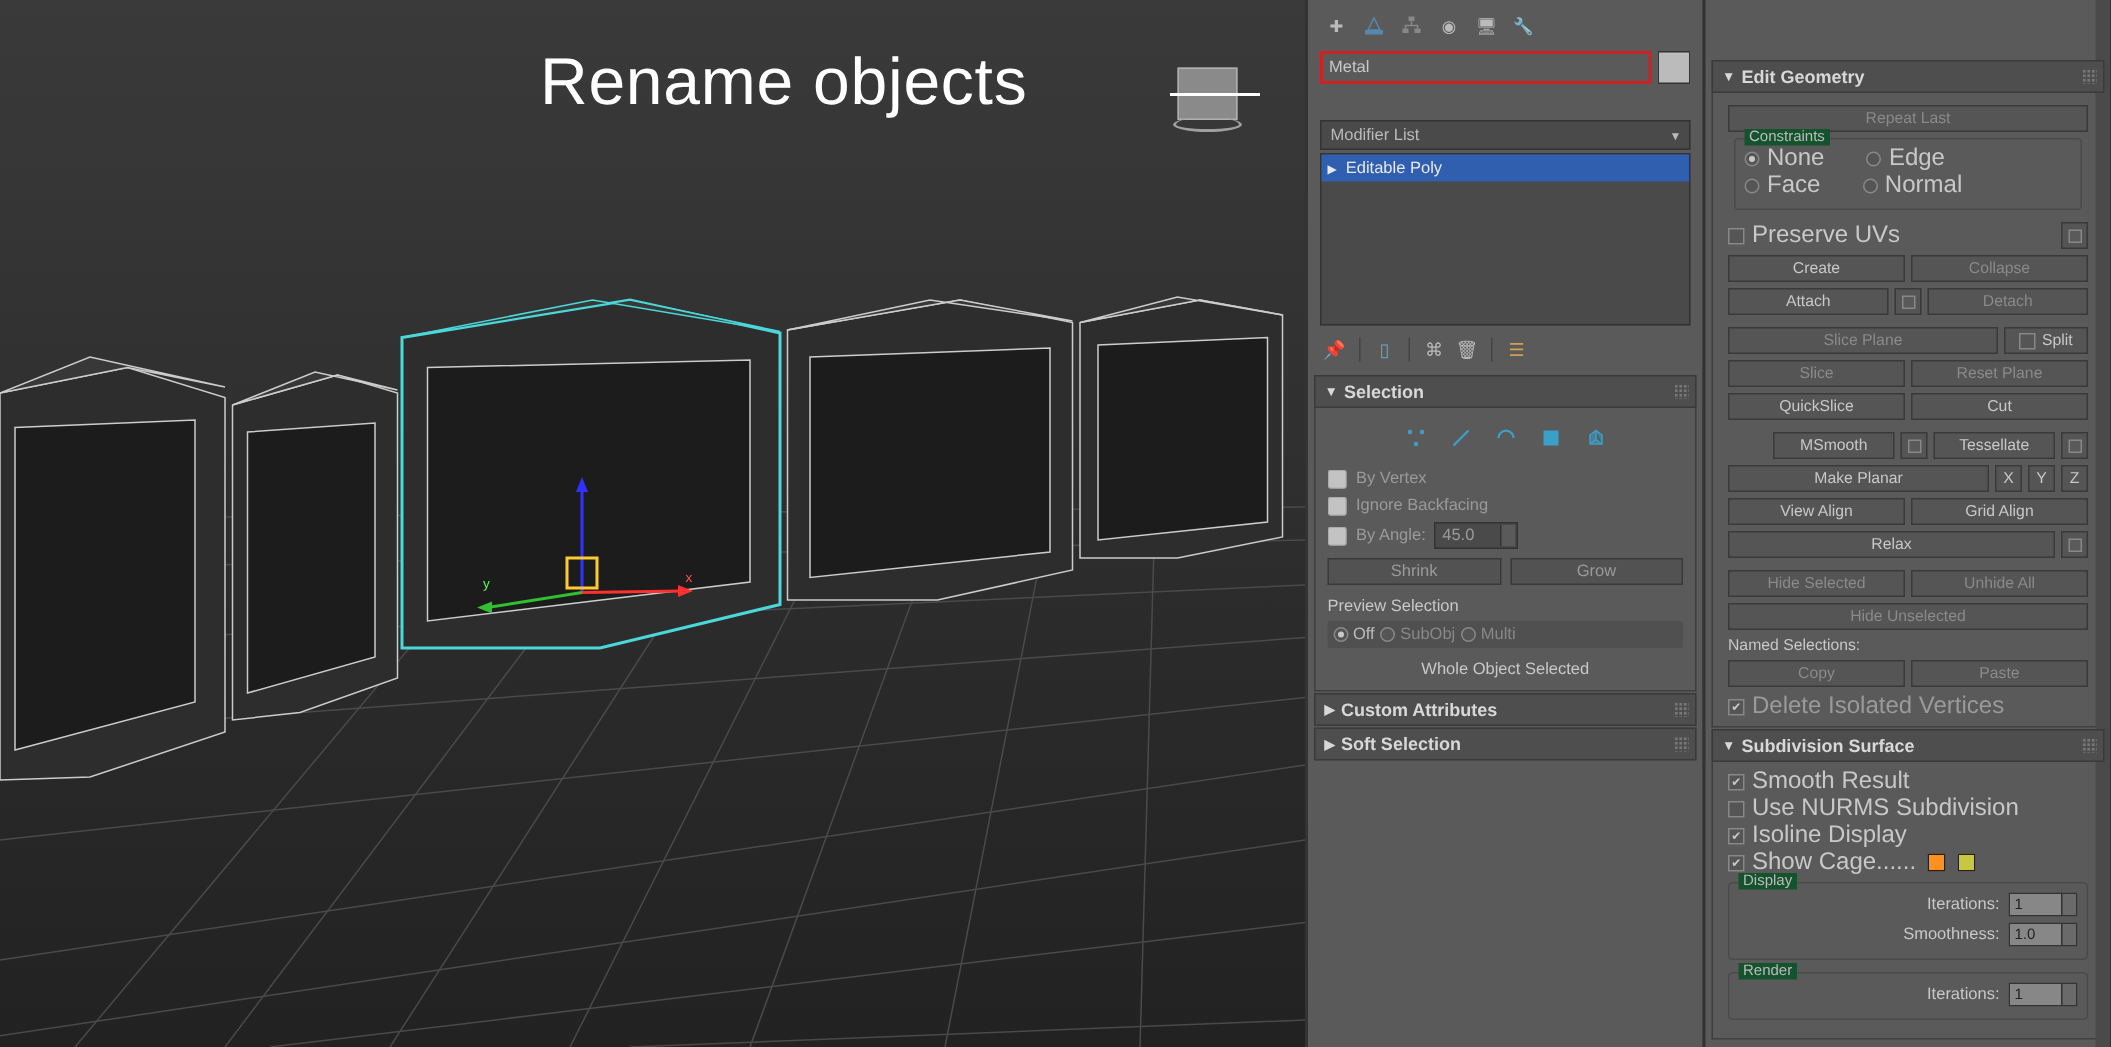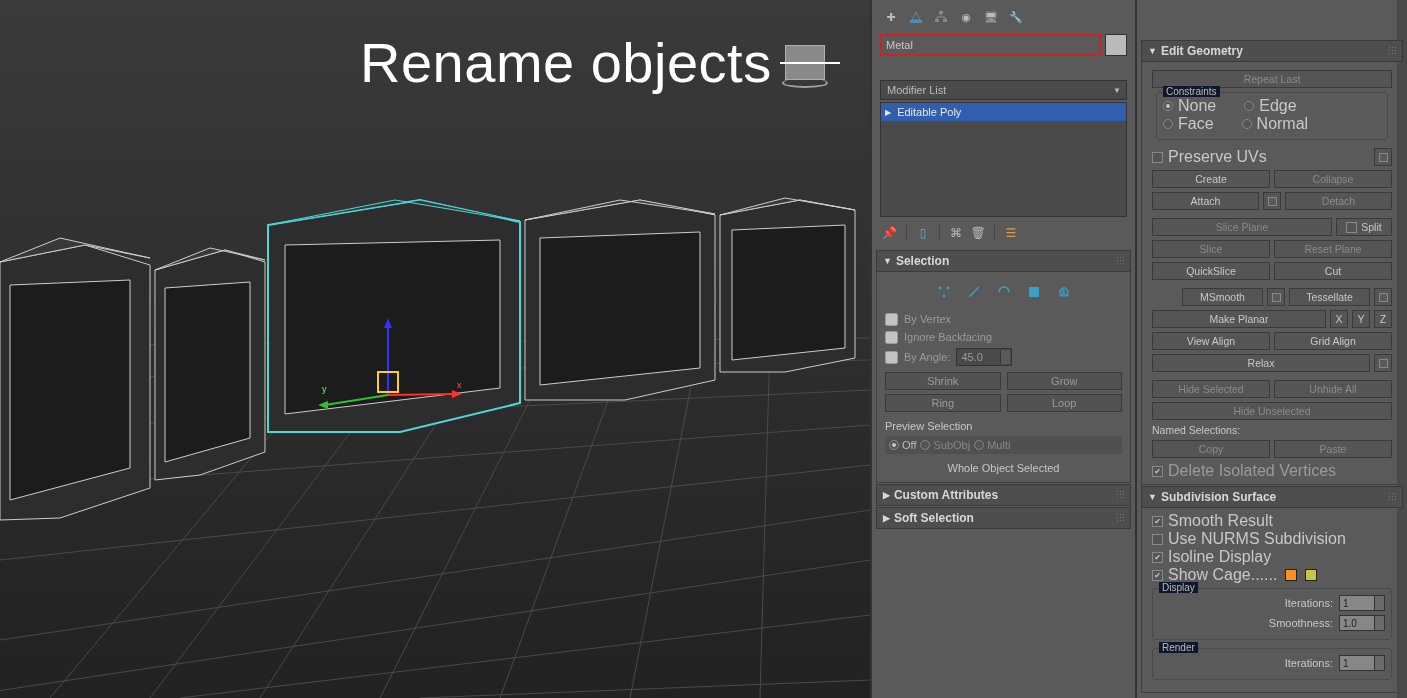--- a/index.html
+++ b/index.html
@@ -1,18 +1,18 @@
 <!DOCTYPE html>
 <html><head>
 <meta charset="utf-8">
 <style>
   * { box-sizing: border-box; margin: 0; padding: 0; font-family: Arial, sans-serif; -webkit-user-select: none; user-select: none; }
   body { background: #222222; width: 1407px; height: 698px; overflow: hidden; display: flex; }
   .viewport { position: relative; width: 870px; height: 698px; background: linear-gradient(180deg,#3a3a3a 0%, #2b2b2b 60%, #222 100%); flex: 0 0 870px; }
-  .overlay-text { position: absolute; top: 30px; left: 360px; color: white; font-family: "Segoe UI Light", "Helvetica Neue", Arial; font-size: 56px; font-weight: 300; letter-spacing: 0.5px; }
+  .overlay-text { position: absolute; top: 30px; left: 360px; color: white; font-family: "Segoe UI Light", "Helvetica Neue", Arial; font-size: 44px; font-weight: 300; letter-spacing: 0.5px; }
   .overlay-line { position:absolute; top:62px; left:780px; width:60px; height:2px; background:white; }
   .overlay-cube { position:absolute; top:45px; left:785px; width:40px; height:35px; background:#8a8a8a; border:1px solid #b0b0b0; }
   .overlay-oval { position:absolute; top:78px; left:782px; width:46px; height:10px; border:2px solid #a0a0a0; border-radius:50%; border-top:none; }
   .viewport svg.scene { position:absolute; inset:0; width:870px; height:698px; }
   .panels { display:flex; flex:1; }
   .panel { background:#5a5a5a; border-left:2px solid #333; font-size:11px; color:#c8c8c8; }
   .panel.left { width:265px; flex:0 0 265px; }
   .panel.right { flex:1; }
   .toolbar-row { display:flex; gap:3px; padding:6px 8px; }
   .tool-btn { width:22px; height:22px; display:flex; align-items:center; justify-content:center; color:#bbb; border-radius:2px; cursor:pointer; }
@@ -42,21 +42,21 @@
   .spinner { width:56px; height:18px; background:#4a4a4a; border:1px solid #333; color:#9a9a9a; display:flex; align-items:center; padding:0 4px; font-size:11px; position:relative; }
   .spinner .spin-arrows { position:absolute; right:1px; top:1px; width:10px; height:14px; background:#5a5a5a; border-left:1px solid #333; }
   .btn-pair { display:flex; gap:6px; margin-top:4px; }
   .small-btn { flex:1; height:18px; background:#525252; border:1px solid #3a3a3a; color:#9a9a9a; font-size:11px; display:flex; align-items:center; justify-content:center; cursor:pointer; }
   .preview-label { color:#c8c8c8; margin-top:8px; }
   .radio-row { display:flex; align-items:flex-start; gap:4px; margin-top:4px; background:#505050; padding:3px 4px; color:#bbb; border-radius:2px; }
   .radio-row label { display:flex; align-items:center; gap:3px; font-size:11px;}
   .radio-row label.dim { color:#888;}
   .centered-txt { text-align:center; color:#c8c8c8; margin-top:8px; }
   .group { border:1px solid #4a4a4a; border-radius:3px; margin:4px 4px 8px 4px; padding:4px 6px 6px 6px; position:relative; }
-  .group-title { position:absolute; top:-7px; left:6px; background:#0f172a; font-size:10px; color:#bbb; padding:0 3px; }
+  .group-title { position:absolute; top:-7px; left:6px; background:#14532d; font-size:10px; color:#bbb; padding:0 3px; }
   .btn-row { display:flex; gap:4px; margin-top:4px; }
   .wbtn { flex:1; height:18px; background:#555; border:1px solid #3a3a3a; color:#c8c8c8; font-size:10.5px; display:flex; align-items:center; justify-content:center; cursor:pointer; }
   .wbtn.dim { color:#8a8a8a; }
   .wbtn.tiny { flex:0 0 18px; }
   .wbtn .sq { width:9px; height:9px; border:1px solid #888; background:#5a5a5a; }
   .chk-row { display:flex; align-items:center; gap:5px; color:#c8c8c8; font-size:16px; height:18px; }
   .chk-row.dim { color:#9a9a9a; }
   .chk-box { width:11px; height:11px; border:1px solid #888; background:#555; display:inline-flex; align-items:center; justify-content:center; font-size:8px; color:#c8c8c8;}
   .chk-box.on::after{content:"✔";}
   .radio-dot { width:10px; height:10px; border-radius:50%; border:1px solid #888; background:#555; display:inline-block; position:relative;}
@@ -244,24 +244,20 @@
           <span>By Angle:</span>
           <div class="spinner">
               <span>45.0</span>
               <span class="spin-arrows"></span>
             </div>
         </div>
         <div class="btn-pair">
           <div class="small-btn">Shrink</div>
           <div class="small-btn">Grow</div>
         </div>
-        <div class="btn-pair">
-          <div class="small-btn">Ring</div>
-          <div class="small-btn">Loop</div>
-        </div>
         <div class="preview-label">Preview Selection</div>
         <div class="radio-row">
           <label>
               <span class="radio-dot on"></span>
               <span>Off</span>
             </label>
           <label class="dim">
               <span class="radio-dot"></span>
               <span>SubObj</span>
             </label>

